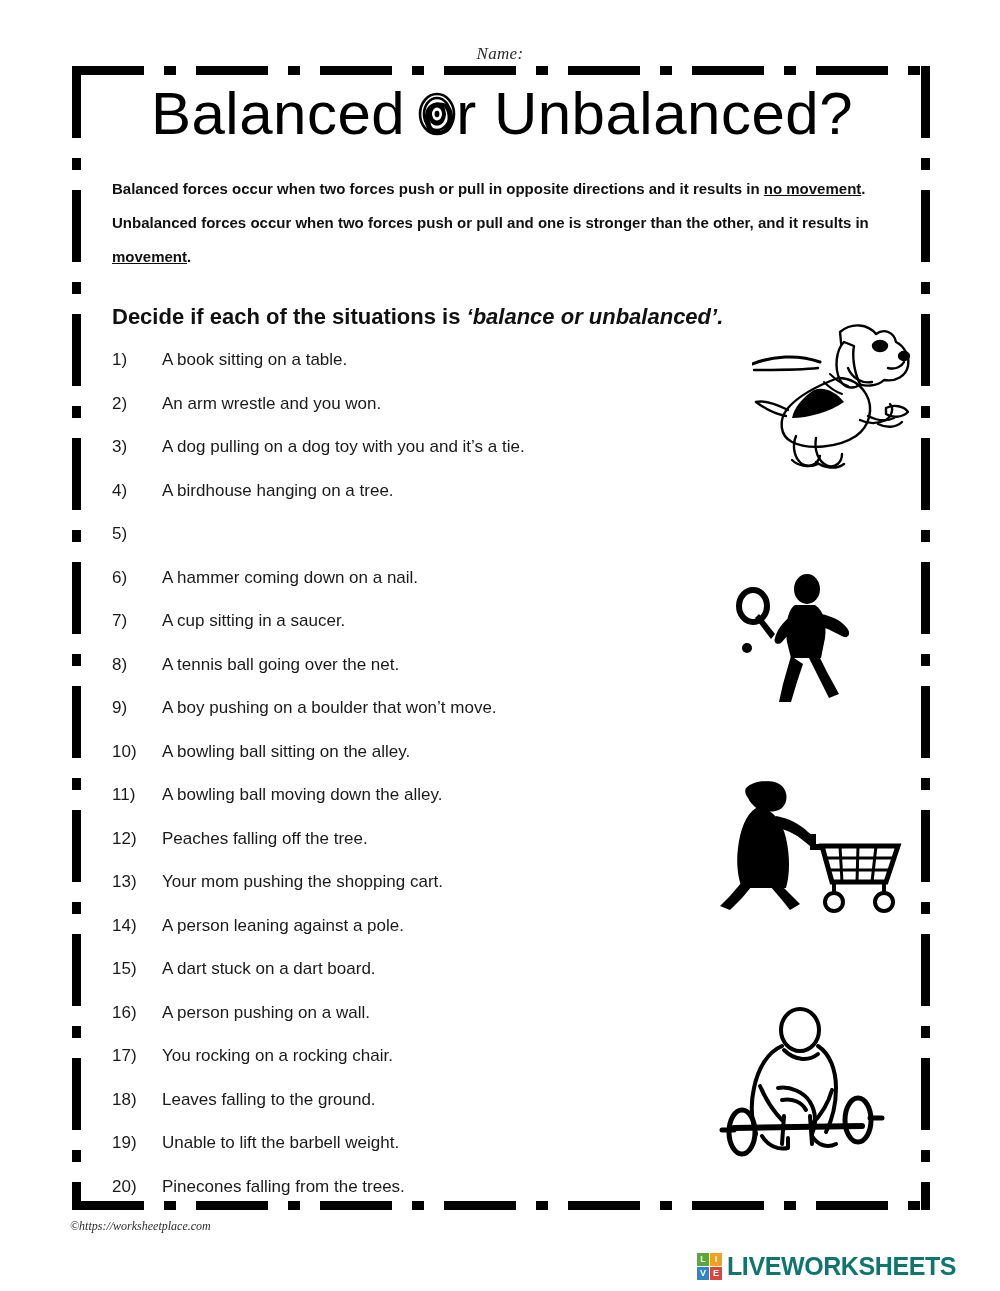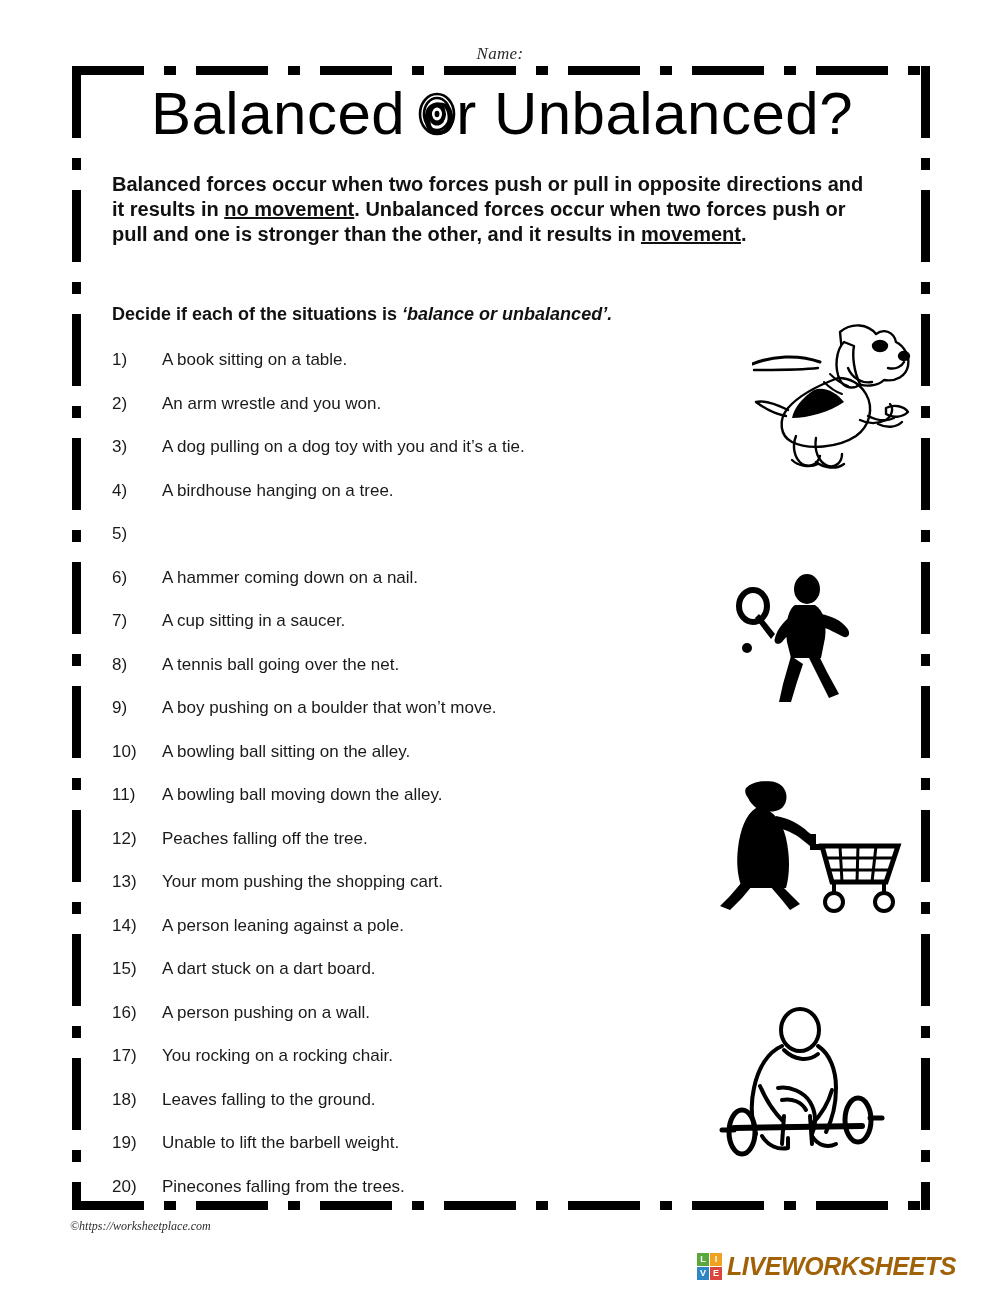--- a/index.html
+++ b/index.html
@@ -99,35 +99,35 @@
   }
 
   
   .intro {
     position: absolute;
     top: 172px;
     left: 112px;
     width: 766px;
     font-family: "Liberation Sans", sans-serif;
     font-weight: bold;
-    font-size: 20px;
-    line-height: 25px;
+    font-size: 15px;
+    line-height: 34px;
     color: #111111;
   }
   .intro .ul { text-decoration: underline; }
 
   
   .instruction {
     position: absolute;
     top: 304px;
     left: 112px;
     width: 700px;
     font-family: "Liberation Sans", sans-serif;
     font-weight: bold;
-    font-size: 18px;
+    font-size: 22px;
     color: #111111;
   }
   .instruction .quoted {
     font-style: italic;
     font-weight: bold;
   }
 
   
   .qlist {
     position: absolute;
@@ -464,14 +464,14 @@
 
 <div class="copyright">©https://worksheetplace.com</div>
 
 <div class="lw-logo">
   <div class="lw-tiles">
     <div class="lw-tile" style="background: rgb(90, 168, 60);">L</div>
     <div class="lw-tile" style="background: rgb(240, 162, 30);">I</div>
     <div class="lw-tile" style="background: rgb(47, 134, 197);">V</div>
     <div class="lw-tile" style="background: rgb(216, 70, 60);">E</div>
   </div>
-  <div class="lw-word" style="color: #a16207; font-style: italic;">LIVEWORKSHEETS</div>
+  <div class="lw-word" style="color: #0f766e;">LIVEWORKSHEETS</div>
 </div>
 
 </body></html>

